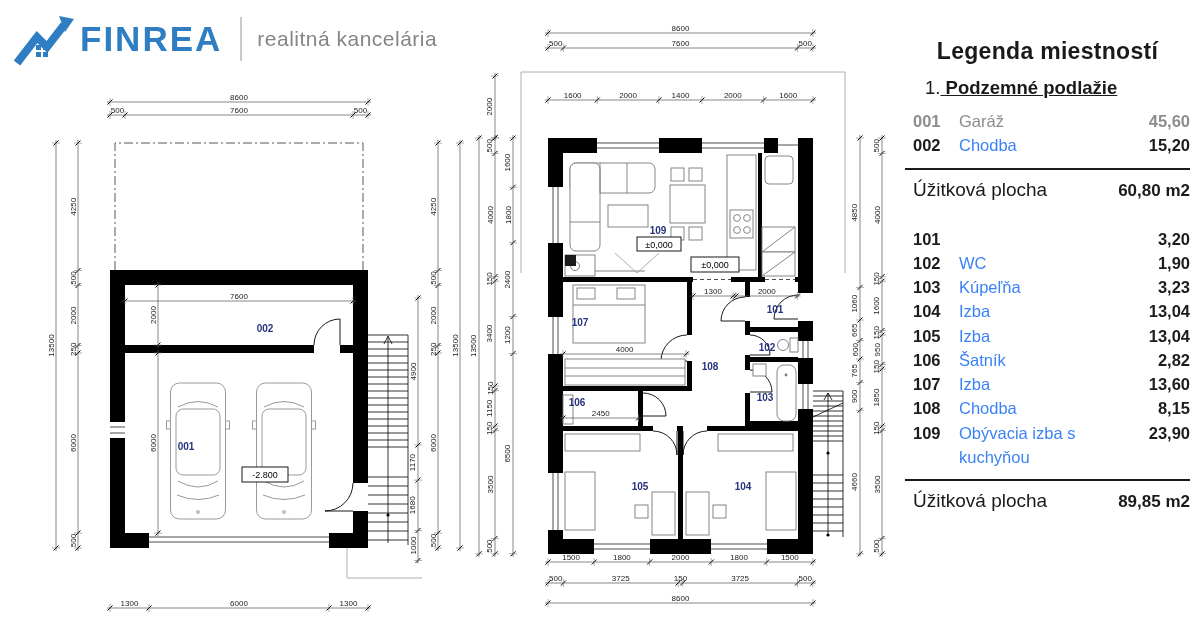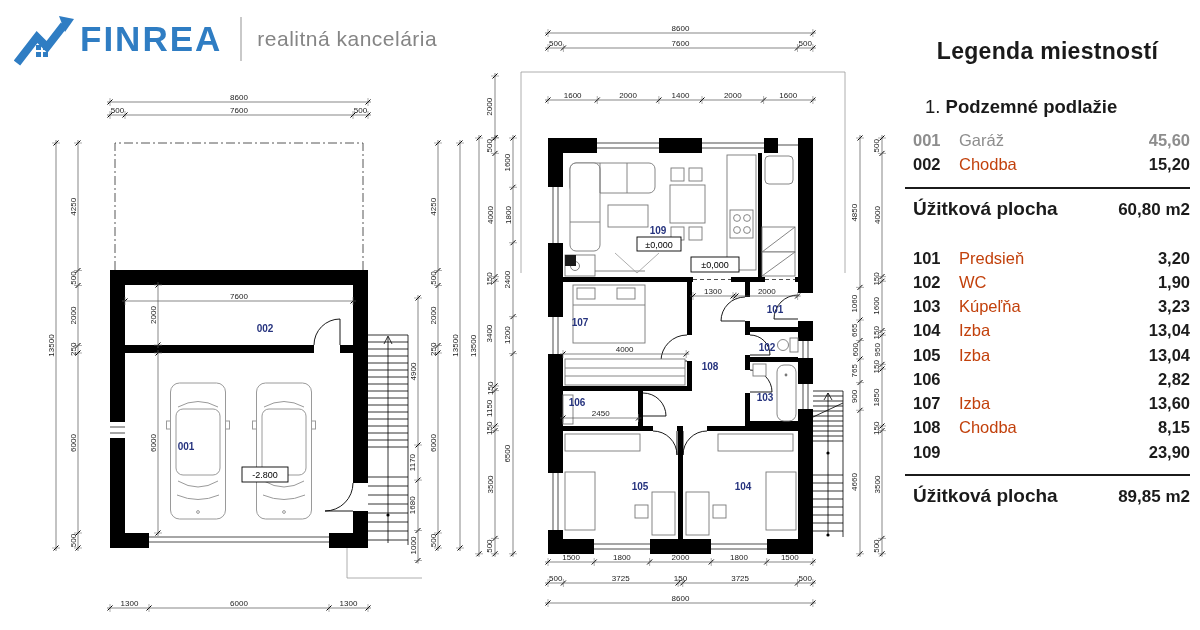--- a/index.html
+++ b/index.html
@@ -25,34 +25,34 @@
   .furn{stroke:#787878;stroke-width:.9;fill:#fff;}
   .furnl{stroke:#787878;stroke-width:.9;fill:none;}
   .car{stroke:#9a9a9a;stroke-width:1;fill:#fff;}
   .stair{stroke:#000;stroke-width:.8;fill:none;}
   .room-label{font-size:10px;font-weight:bold;fill:#26337e;text-anchor:middle;
               font-family:"Liberation Sans",sans-serif;}
   .elev-rect{fill:#fff;stroke:#000;stroke-width:.9;}
   .elev-text{font-size:9px;fill:#000;text-anchor:middle;font-family:"Liberation Sans",sans-serif;}
   
   .legend{position:absolute;left:905px;top:38px;width:285px;color:#1a1a1a;}
-  .legend-title{font-size:23px;font-weight:800;text-align:center;margin-bottom:31px;letter-spacing:.3px;}
+  .legend-title{font-size:23px;font-weight:800;text-align:center;margin-bottom:12px;letter-spacing:.3px;}
   .section{margin-bottom:26px;}
   .sec-head{font-size:18.5px;padding-left:20px;margin-bottom:10px;}
   .sec-num{font-weight:400;}
-  .sec-title{font-weight:800;}
+  .sec-title{font-weight:800;text-decoration:underline;}
   .rows{padding-left:8px;}
   .lrow{display:grid;grid-template-columns:46px 1fr auto;font-size:16.5px;line-height:1.47;align-items:start;}
   .lrow .code{font-weight:800;color:#1c1c1c;}
-  .lrow .rname{font-weight:400;color:#c2410c;}
+  .lrow .rname{font-weight:400;color:#3b82f6;}
   .lrow .area{font-weight:800;color:#1c1c1c;text-align:right;}
   .lrow.faded .code,.lrow.faded .rname,.lrow.faded .area{color:#8d8d8d;}
   .hr{border-top:2.5px solid #1b1b1b;margin:10px 0 9px 0;}
   .total{display:flex;justify-content:space-between;align-items:baseline;padding-left:8px;}
-  .total-label{font-size:19px;font-weight:700;}
+  .total-label{font-size:19px;font-weight:400;}
   .total-value{font-size:17px;font-weight:800;}
 </style>
 </head>
 <body>
 
 <div class="canvas">
 
   <div class="logo">
     <svg width="62" height="54" viewBox="0 0 62 54">
       <path d="M3,51 L23,25 L33,35 L50,13" stroke="#2f7dc3" stroke-width="8" fill="none" stroke-linejoin="miter"></path>
@@ -800,21 +800,20 @@
     <div class="total">
       <span class="total-label">Úžitková plocha</span>
       <span class="total-value">60,80 m2</span>
     </div>
   </div>
 
   <div class="section">
     <div class="rows">
   <div class="lrow">
     <span class="code">101</span>
-    <span class="rname">Predsieň</span>
     <span class="area">3,20</span>
   </div>
 
   <div class="lrow">
     <span class="code">102</span>
     <span class="rname">WC</span>
     <span class="area">1,90</span>
   </div>
 
   <div class="lrow">
@@ -830,37 +829,39 @@
   </div>
 
   <div class="lrow">
     <span class="code">105</span>
     <span class="rname">Izba</span>
     <span class="area">13,04</span>
   </div>
 
   <div class="lrow">
     <span class="code">106</span>
+    <span class="rname">Šatník</span>
     <span class="area">2,82</span>
   </div>
 
   <div class="lrow">
     <span class="code">107</span>
     <span class="rname">Izba</span>
     <span class="area">13,60</span>
   </div>
 
   <div class="lrow">
     <span class="code">108</span>
     <span class="rname">Chodba</span>
     <span class="area">8,15</span>
   </div>
 
   <div class="lrow">
     <span class="code">109</span>
+    <span class="rname">Obývacia izba s kuchyňou</span>
     <span class="area">23,90</span>
   </div>
 </div>
     <div class="hr"></div>
     <div class="total">
       <span class="total-label">Úžitková plocha</span>
       <span class="total-value">89,85 m2</span>
     </div>
   </div>
 </div>

